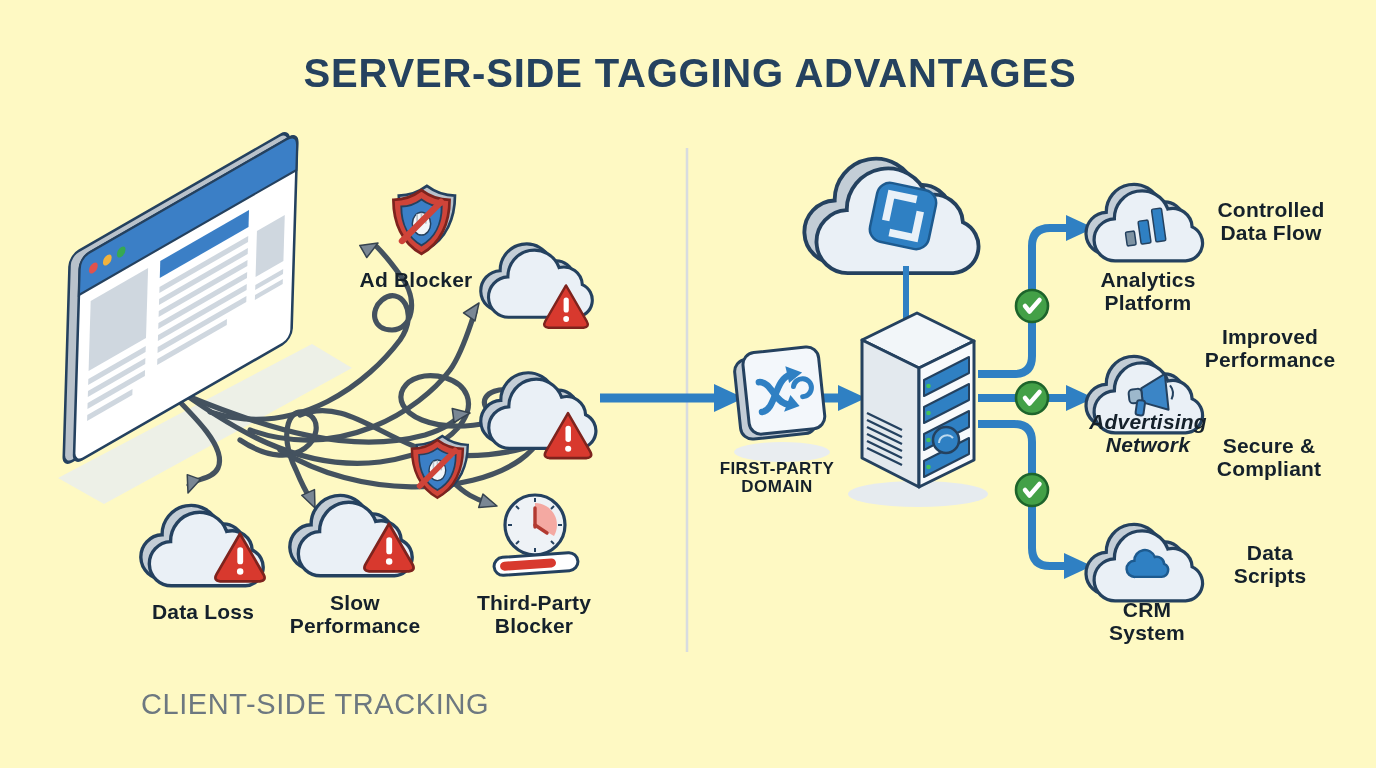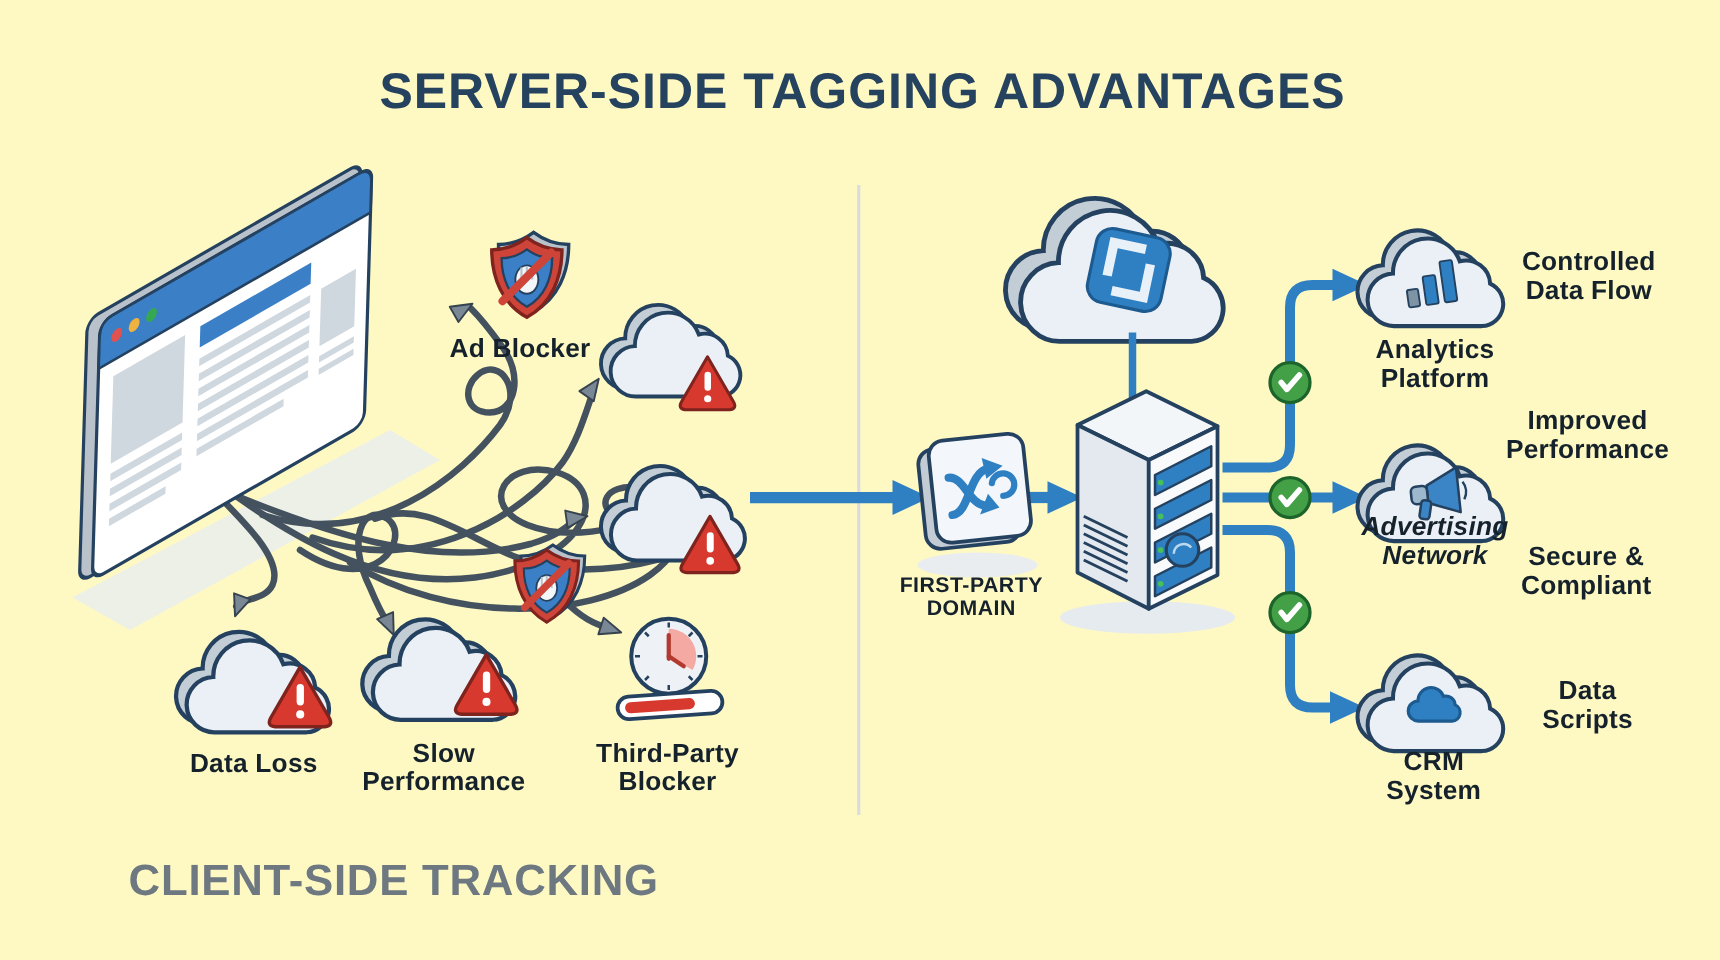--- a/index.html
+++ b/index.html
@@ -10,21 +10,21 @@
   svg{position:absolute;left:0;top:0;}
   .lbl{
     position:absolute;transform:translate(-50%,-50%);
     text-align:center;white-space:pre-line;color:#15212b;
     font-weight:700;font-size:21px;line-height:1.08;letter-spacing:.2px;
   }
   .lbl.title{
     font-size:40px;font-weight:800;color:#25425f;letter-spacing:.8px;white-space:nowrap;
   }
   .lbl.upper{font-size:17px;font-weight:800;letter-spacing:.4px;}
-  .lbl.section{font-size:35px;font-weight:700;letter-spacing:.6px;white-space:nowrap;}
+  .lbl.section{font-size:29px;font-weight:400;letter-spacing:.6px;white-space:nowrap;}
   .lbl.gray{color:#6d7880;}
   .lbl.blue{color:#2f80c3;}
 </style>
 </head>
 <body>
 
 <div class="canvas">
 
 <svg width="1376" height="768" viewBox="0 0 1376 768">
   <defs>

